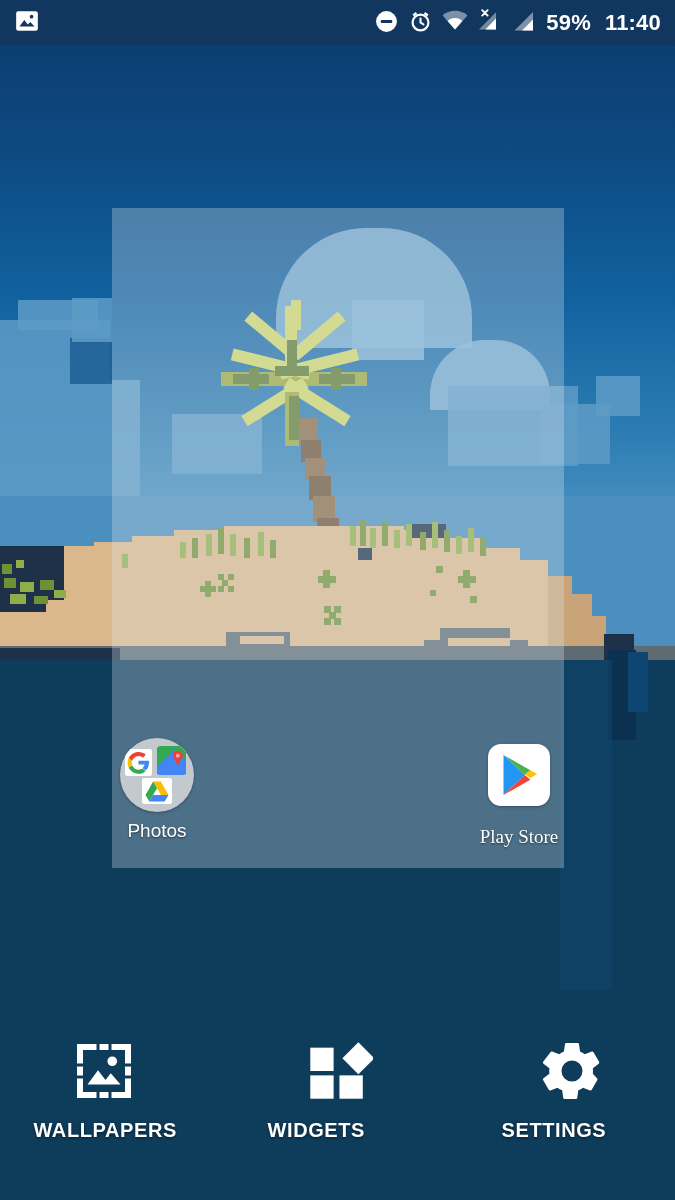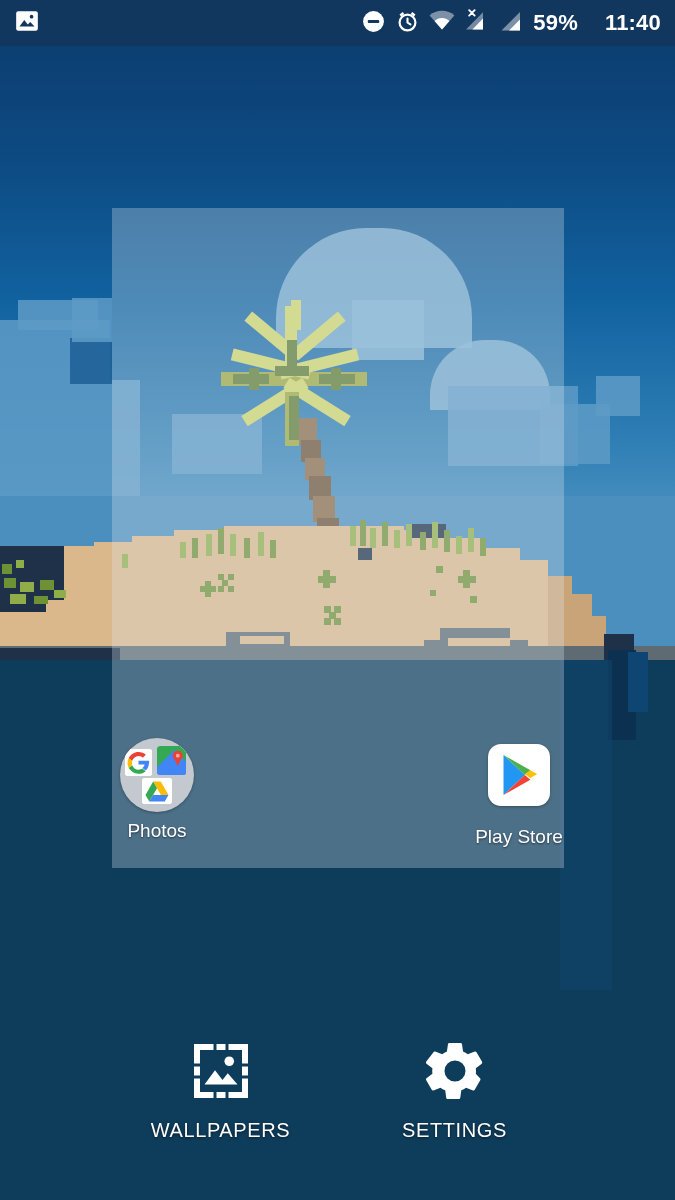--- a/index.html
+++ b/index.html
@@ -48,21 +48,21 @@
     background:#12375f;display:flex;align-items:center;
     padding:0 14px;box-sizing:border-box;z-index:50;
   }
   #sb-left{display:flex;align-items:center;gap:8px;}
   #sb-right{margin-left:auto;display:flex;align-items:center;gap:9px;}
   .sb-ico{display:block;}
   #sb-batt,#sb-time{
     color:#ffffff;font-size:22px;font-weight:bold;letter-spacing:.2px;
     line-height:1;white-space:nowrap;
   }
-  #sb-time{margin-left:18px;}
+  #sb-time{margin-left:5px;}
 
   
   #preview-overlay{
     position:absolute;left:112px;top:208px;width:452px;height:660px;
     background:rgba(222,232,240,0.30);
     z-index:20;pointer-events:none;
   }
 
   
   #app-row{
@@ -89,21 +89,21 @@
     width:62px;height:62px;margin:6px auto 0;background:#ffffff;
     border-radius:13px;position:relative;overflow:hidden;
     box-shadow:0 1px 3px rgba(0,0,0,.3);
   }
 
   
   #actions{
     position:absolute;left:0;bottom:58px;width:675px;
     display:flex;justify-content:center;gap:94px;z-index:30;
   }
-  .action{width:140px;text-align:center;cursor:pointer;}
+  .action{width:140px;text-align:left;cursor:pointer;font-weight:bold;}
   .action-ico{height:72px;display:flex;align-items:center;justify-content:center;}
   .action-lbl{
     margin-top:12px;color:#ffffff;font-size:20px;letter-spacing:.6px;
     text-shadow:0 1px 3px rgba(0,0,0,.6);
   }
 </style>
 </head>
 <body>
 
 <div id="screen">
@@ -339,21 +339,21 @@
               <path d="M3.5 17L11.2 3.5 15 10.2 7.3 23.5z" fill="#34A853"></path>
               <path d="M7.3 23.5h15.4L26.5 17H11z" fill="#4285F4"></path>
             </svg>
           </div>
         </div>
       </div>
       <div class="app-label">Photos</div>
     </div>
 
 
-    <div class="app" style="left:352px;top:0;">
+    <div class="app" style="left:352px;top:0;font-family:Liberation Serif, serif;">
       <div class="app-icon-wrap">
         <div class="tile">
           <svg width="62" height="62" viewBox="0 0 48 48">
             <path d="M12 8.5v31l16.5-15.5z" fill="#2196F3"></path>
             <path d="M12 8.5l20.8 11.8-4.3 3.7z" fill="#4CAF50"></path>
             <path d="M12 39.5l20.8-11.8-4.3-3.7z" fill="#F44336"></path>
             <path d="M32.8 20.3l5.2 3-.2.1-5 2.9-4.3-3z" fill="#FFC107"></path>
           </svg>
         </div>
       </div>
@@ -381,20 +381,33 @@
             <rect x="21" y="6" width="6" height="4"></rect>
               <rect x="21" y="38" width="6" height="4"></rect>
             <path d="M13 33l7-9.5 5 6.5 3.5-4.5L35 33z"></path>
             <circle cx="29.5" cy="17.5" r="3.2"></circle>
           </g>
         </svg>
       </div>
       <div class="action-lbl">WALLPAPERS</div>
     </div>
 
+    <div class="action">
+      <div class="action-ico">
+        <svg width="70" height="70" viewBox="0 0 48 48">
+          <g fill="#ffffff">
+            <rect x="5" y="8" width="16" height="16"></rect>
+            <rect x="5" y="27" width="16" height="16"></rect>
+            <rect x="25" y="27" width="16" height="16"></rect>
+            <rect x="32.5" y="2.5" width="15.5" height="15.5" transform="rotate(45 33 10)"></rect>
+          </g>
+        </svg>
+      </div>
+      <div class="action-lbl">WIDGETS</div>
+    </div>
 
     <div class="action">
       <div class="action-ico">
         <svg width="70" height="70" viewBox="0 0 24 24">
           <path fill="#ffffff" d="M19.14 12.94a7.6 7.6 0 0 0 .06-.94 7.6 7.6 0 0 0-.06-.94l2.03-1.58a.5.5 0 0 0 .12-.62l-1.92-3.32a.5.5 0 0 0-.6-.22l-2.39.96a7.3 7.3 0 0 0-1.62-.94l-.36-2.54a.49.49 0 0 0-.49-.42h-3.84a.49.49 0 0 0-.48.42l-.36 2.54c-.59.24-1.13.56-1.62.94l-2.39-.96a.49.49 0 0 0-.6.22L2.1 8.86a.49.49 0 0 0 .12.62l2.03 1.58a7.93 7.93 0 0 0 0 1.88L2.22 14.5a.5.5 0 0 0-.12.62l1.92 3.32c.12.22.39.3.6.22l2.39-.96c.5.38 1.03.7 1.62.94l.36 2.54c.04.24.24.42.48.42h3.84c.24 0 .45-.18.49-.42l.36-2.54c.59-.24 1.12-.56 1.62-.94l2.39.96c.22.08.48 0 .6-.22l1.92-3.32a.5.5 0 0 0-.12-.62zM12 15.6A3.6 3.6 0 1 1 12 8.4a3.6 3.6 0 0 1 0 7.2z"></path>
         </svg>
       </div>
       <div class="action-lbl">SETTINGS</div>
     </div>
   </div>

